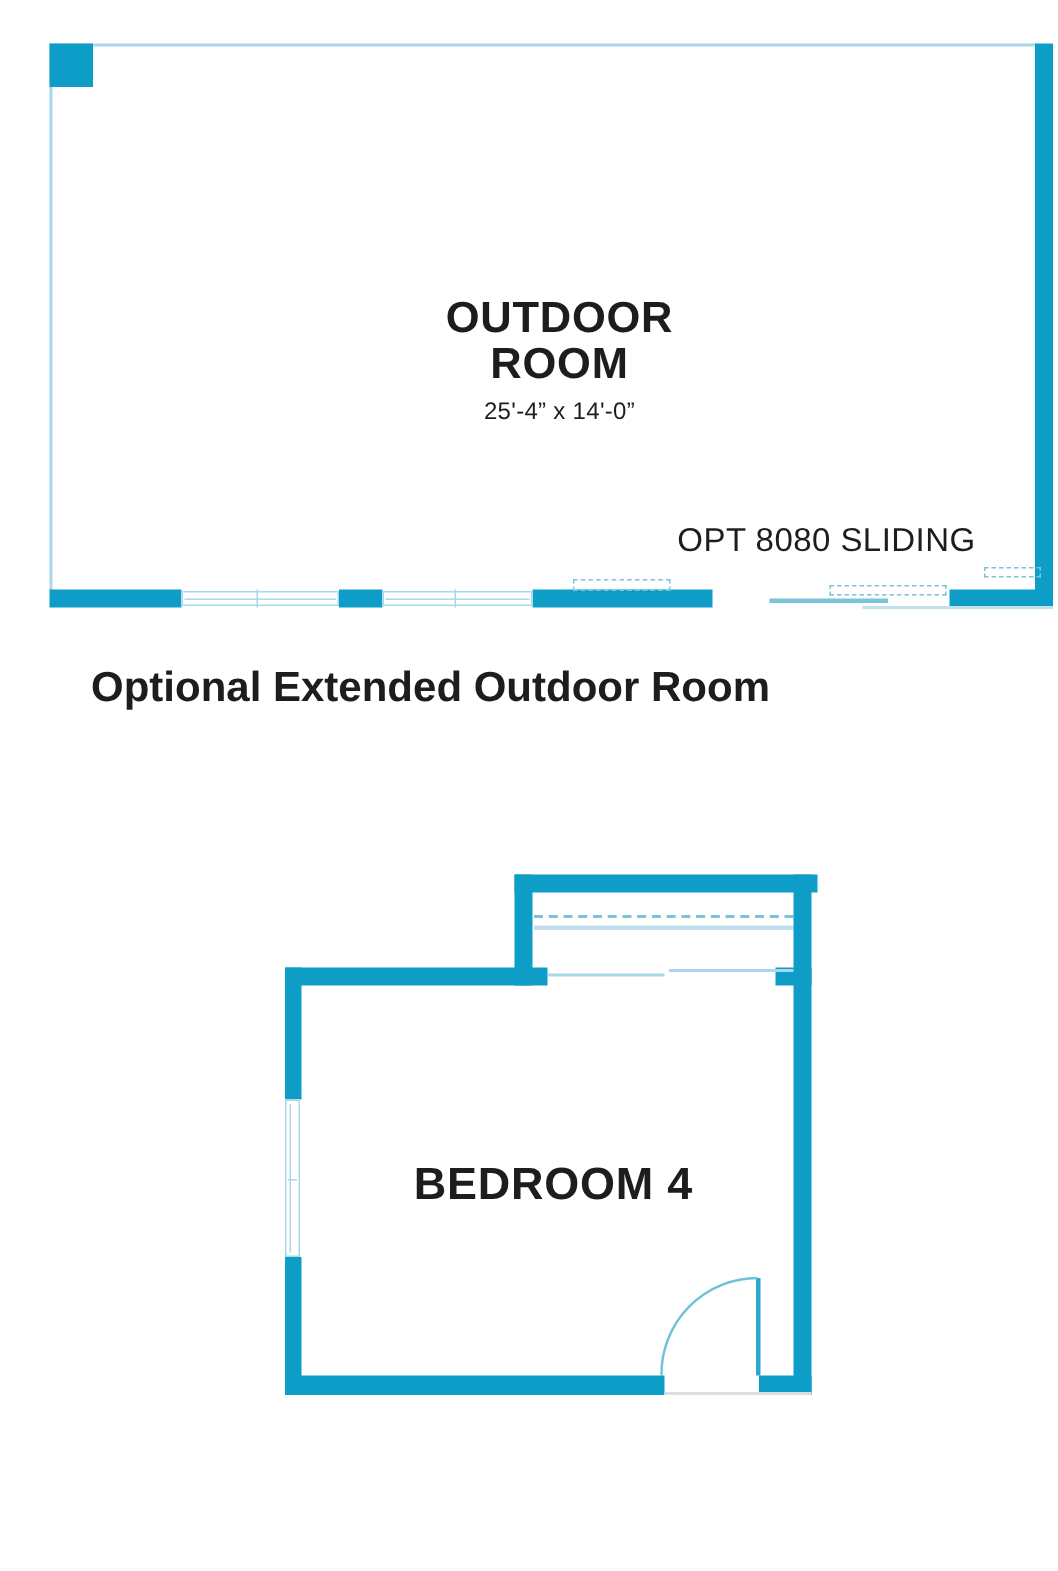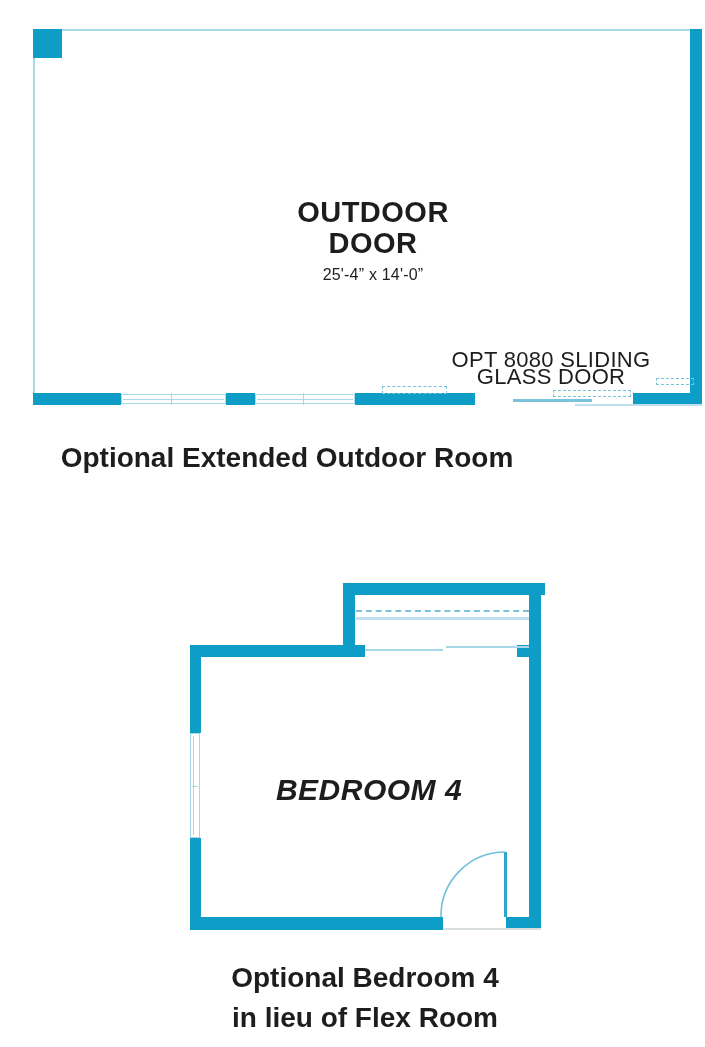--- a/index.html
+++ b/index.html
@@ -63,27 +63,26 @@
     </div>
 
     <div class="dashed-box" style="left:382px;top:386px;width:65px;height:8px;"></div>
     <div class="dashed-box" style="left:553px;top:390px;width:78px;height:7px;"></div>
     <div class="dashed-box" style="left:656px;top:378px;width:38px;height:7px;"></div>
     <div class="mline" style="left:513px;top:399px;width:79px;height:3px;"></div>
     <div class="pline" style="left:575px;top:404px;width:127px;height:2px;"></div>
 
     <div class="room-label" style="left:223px;top:197px;width:300px;">
       <div class="room-title">OUTDOOR</div>
-      <div class="room-title">DOOR</div>
+      <div class="room-title">ROOM</div>
       <div class="room-dims">25'-4” x 14'-0”</div>
     </div>
 
     <div class="door-note" style="left:441px;top:351px;width:220px;">
       <div>OPT 8080 SLIDING</div>
-      <div>GLASS DOOR</div>
     </div>
   </section>
 
   <h2 class="caption" style="left:0;top:438px;width:574px;">Optional Extended Outdoor Room</h2>
 
   <section>
 
     <div class="wall" style="left:343px;top:583px;width:202px;height:12px;"></div>
     <div class="wall" style="left:343px;top:583px;width:12px;height:74px;"></div>
     <div class="dashed-line" style="left:356px;top:610px;width:173px;"></div>
@@ -105,23 +104,19 @@
 
     <div class="wall" style="left:190px;top:917px;width:253px;height:13px;"></div>
     <div class="wall" style="left:506px;top:917px;width:35px;height:13px;"></div>
     <div class="threshold" style="left:443px;top:928px;width:98px;height:1.5px;"></div>
 
     <div class="door-leaf" style="left:504px;top:852px;width:3px;height:65px;"></div>
     <svg class="arc-svg" style="left:440px;top:851px;" width="66" height="67" viewBox="0 0 66 67">
       <path d="M 1 66 A 64 64 0 0 1 65 1" fill="none" style="stroke:var(--door-arc-blue,#6fc0da);" stroke-width="1.6"></path>
     </svg>
 
-    <div class="room-label" style="left:219px;top:774px;width:300px;font-style:italic;">
+    <div class="room-label" style="left:219px;top:774px;width:300px;">
       <div class="bedroom-title">BEDROOM 4</div>
     </div>
   </section>
 
-  <h2 class="caption" style="left:25px;top:958px;width:680px;">
-    <div>Optional Bedroom 4</div>
-    <div>in lieu of Flex Room</div>
-  </h2>
 
 </div>
 
 </body></html>

